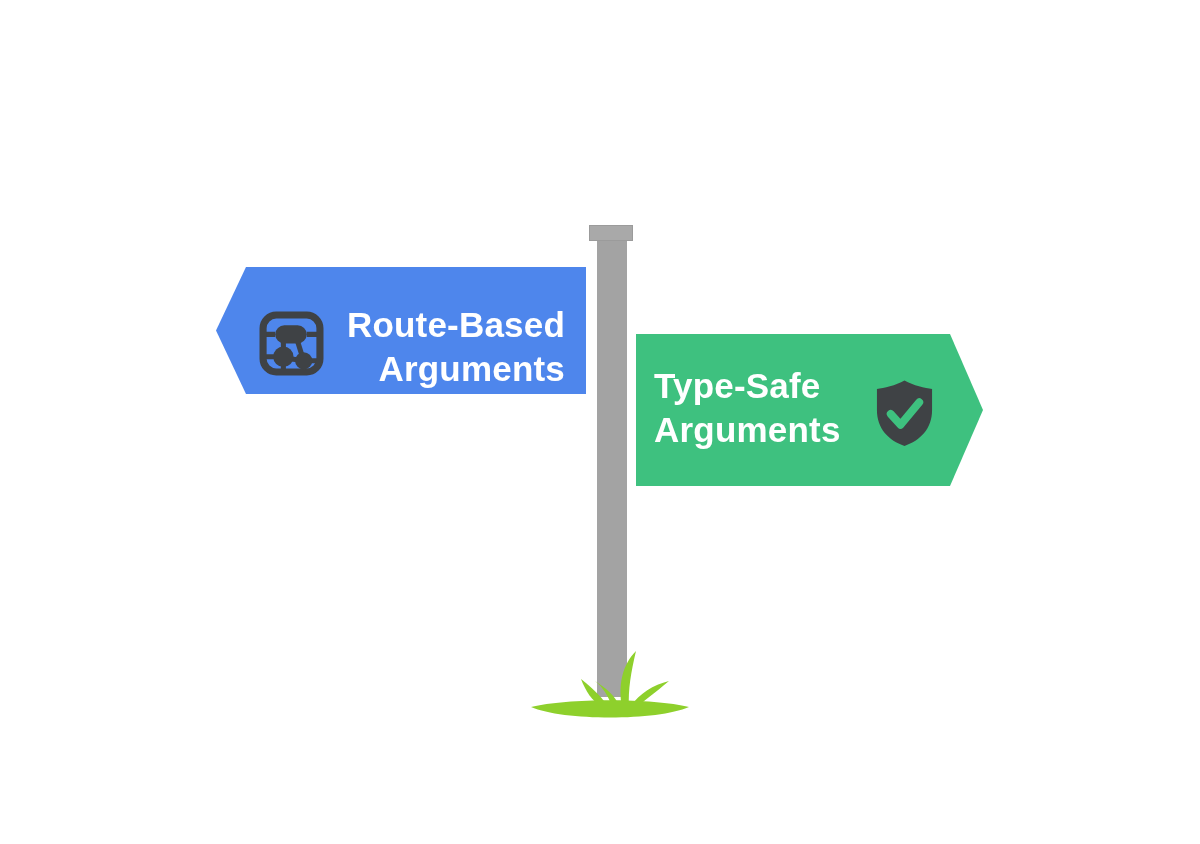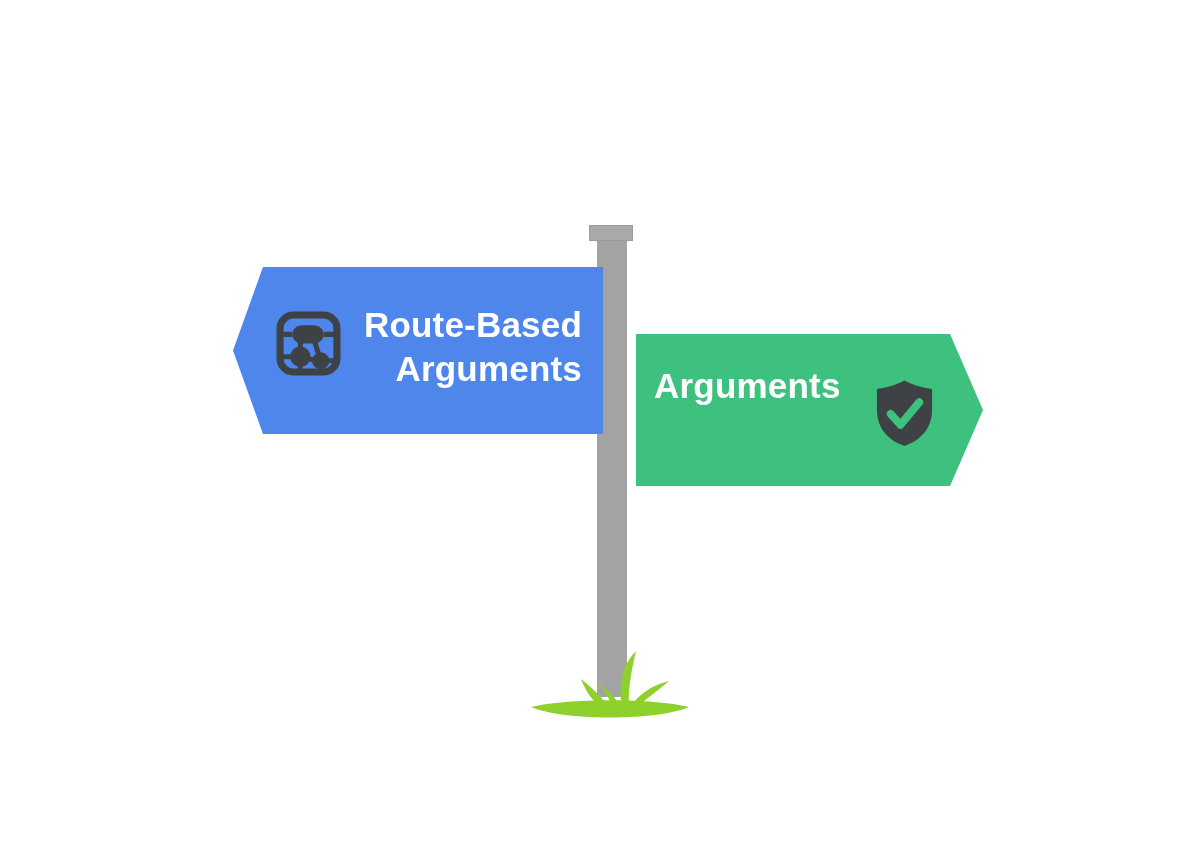--- a/index.html
+++ b/index.html
@@ -41,24 +41,24 @@
     top: 241px;
     width: 30px;
     height: 456px;
     background: var(--pole, #a3a3a3);
   }
   .sign {
     position: absolute;
     color: var(--sign-text, #ffffff);
   }
   .sign-left {
-    left: 233px;
+    left: 216px;
     top: 267px;
     width: 370px;
-    height: 167px;
+    height: 127px;
     background: var(--blue-sign, #4e86ec);
     clip-path: polygon(30px 0, 100% 0, 100% 100%, 30px 100%, 0 50%);
   }
   .sign-right {
     left: 636px;
     top: 334px;
     width: 347px;
     height: 152px;
     background: var(--green-sign, #3ec17f);
     clip-path: polygon(0 0, 314px 0, 100% 50%, 314px 100%, 0 100%);
@@ -138,20 +138,21 @@
       <circle cx="44" cy="49" r="8.5" fill="var(--icon-dark)"></circle>
     </svg>
     <div class="sign-label">
       <span>Route-Based</span>
       <span>Arguments</span>
     </div>
   </div>
 
   <div class="sign sign-right">
     <div class="sign-label">
+      <span>Type-Safe</span>
       <span>Arguments</span>
     </div>
     <svg class="icon-shield" viewBox="0 0 64 72">
       <path d="M32 3 C23 8 11 11 4 11.5 L4 33 C4 52 16 64 32 69.5 C48 64 60 52 60 33 L60 11.5 C53 11 41 8 32 3 Z" fill="var(--icon-dark)"></path>
       <path d="M18 37 L28 48 L47 25" fill="none" stroke="var(--check)" stroke-width="8" stroke-linecap="round" stroke-linejoin="round"></path>
     </svg>
   </div>
 
   <svg class="grass-tuft" viewBox="0 0 100 58">
     <g fill="var(--grass)">

